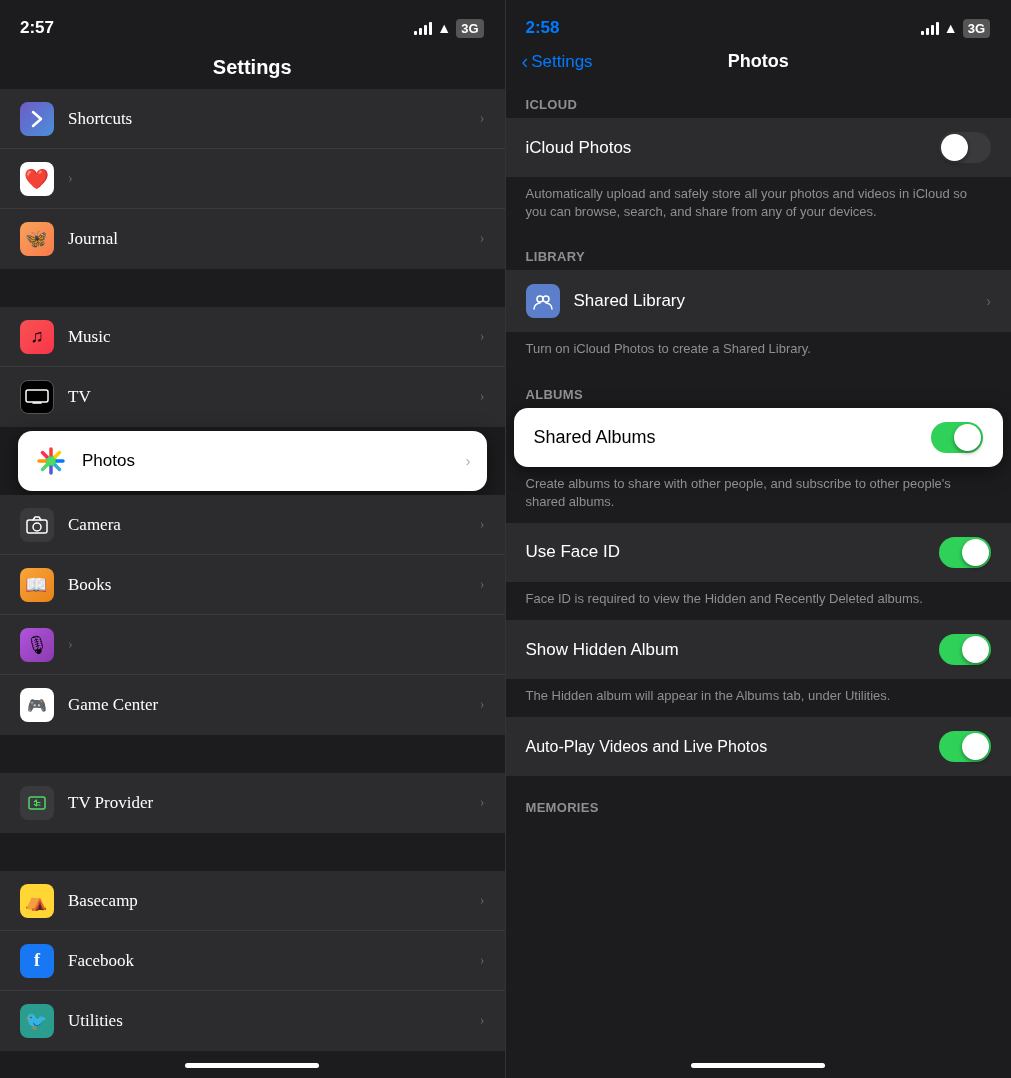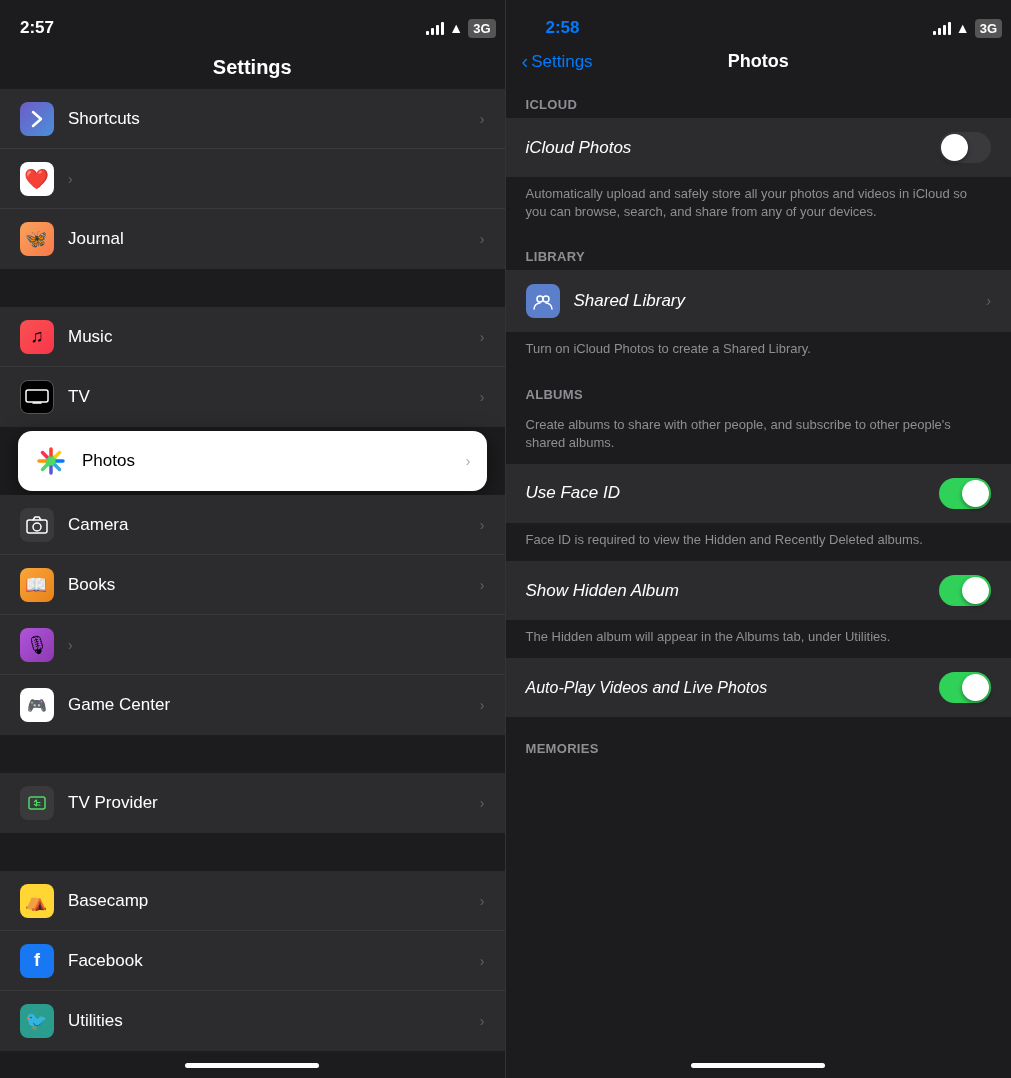--- a/index.html
+++ b/index.html
@@ -30,21 +30,21 @@
       display: flex;
       flex-direction: column;
       overflow: hidden;
     }
 
     
     .status-bar {
       display: flex;
       justify-content: space-between;
       align-items: center;
-      padding: 14px 9px 8px 20px;
+      padding: 14px 21px 8px 20px;
       height: 50px;
     }
     .status-time {
       font-size: 17px;
       font-weight: 600;
       color: #fff;
     }
     .status-icons {
       display: flex;
       align-items: center;
@@ -87,20 +87,21 @@
     }
 
     
     .settings-list {
       flex: 1;
       overflow: hidden;
     }
 
     .settings-group {
       margin-bottom: 2px;
+      font-family: Liberation Serif, serif;
     }
 
     .settings-item {
       display: flex;
       align-items: center;
       padding: 12px 20px;
       background: #2c2c2e;
       border-bottom: 0.5px solid #3a3a3c;
       cursor: pointer;
       min-height: 60px;
@@ -139,21 +140,20 @@
 
     
     .group-spacer {
       height: 36px;
       background: #1c1c1e;
     }
 
     
     .right-panel .status-bar .status-time {
       color: #007aff;
-      margin-left: 20px;
     }
     .back-nav {
       display: flex;
       align-items: center;
       padding: 0 16px 8px;
       position: relative;
     }
     .back-button {
       display: flex;
       align-items: center;
@@ -194,21 +194,20 @@
     .settings-row {
       background: #2c2c2e;
       border-bottom: 0.5px solid #3a3a3c;
       padding: 14px 20px;
       display: flex;
       align-items: center;
       min-height: 54px;
     }
     .settings-row:last-child {
       border-bottom: none;
-      font-style: italic;
     }
     .row-icon-wrap {
       width: 34px;
       height: 34px;
       background: #5b7fcb;
       border-radius: 8px;
       display: flex;
       align-items: center;
       justify-content: center;
       margin-right: 14px;
@@ -501,20 +500,30 @@
           </svg>
         </div>
         <span class="row-label">Shared Library</span>
         <span class="row-chevron">›</span>
       </div>
     </div>
     <div class="description-text">Turn on iCloud Photos to create a Shared Library.</div>
 
     <div class="section-label">ALBUMS</div>
 
+    <div style="margin: 0 8px 0 8px;">
+      <div style="background:#fff; border-radius:14px; box-shadow: 0 4px 20px rgba(0,0,0,0.5); overflow:hidden;">
+        <div class="settings-row" style="background:transparent;">
+          <span class="row-label" style="color:#000; font-size:18px; font-weight:400;">Shared Albums</span>
+          <div class="toggle on">
+            <div class="toggle-knob"></div>
+          </div>
+        </div>
+      </div>
+    </div>
     <div class="description-text">Create albums to share with other people, and subscribe to other people's shared albums.</div>
 
     <div class="group-block">
       <div class="settings-row">
         <span class="row-label">Use Face ID</span>
         <div class="toggle on">
           <div class="toggle-knob"></div>
         </div>
       </div>
     </div>

